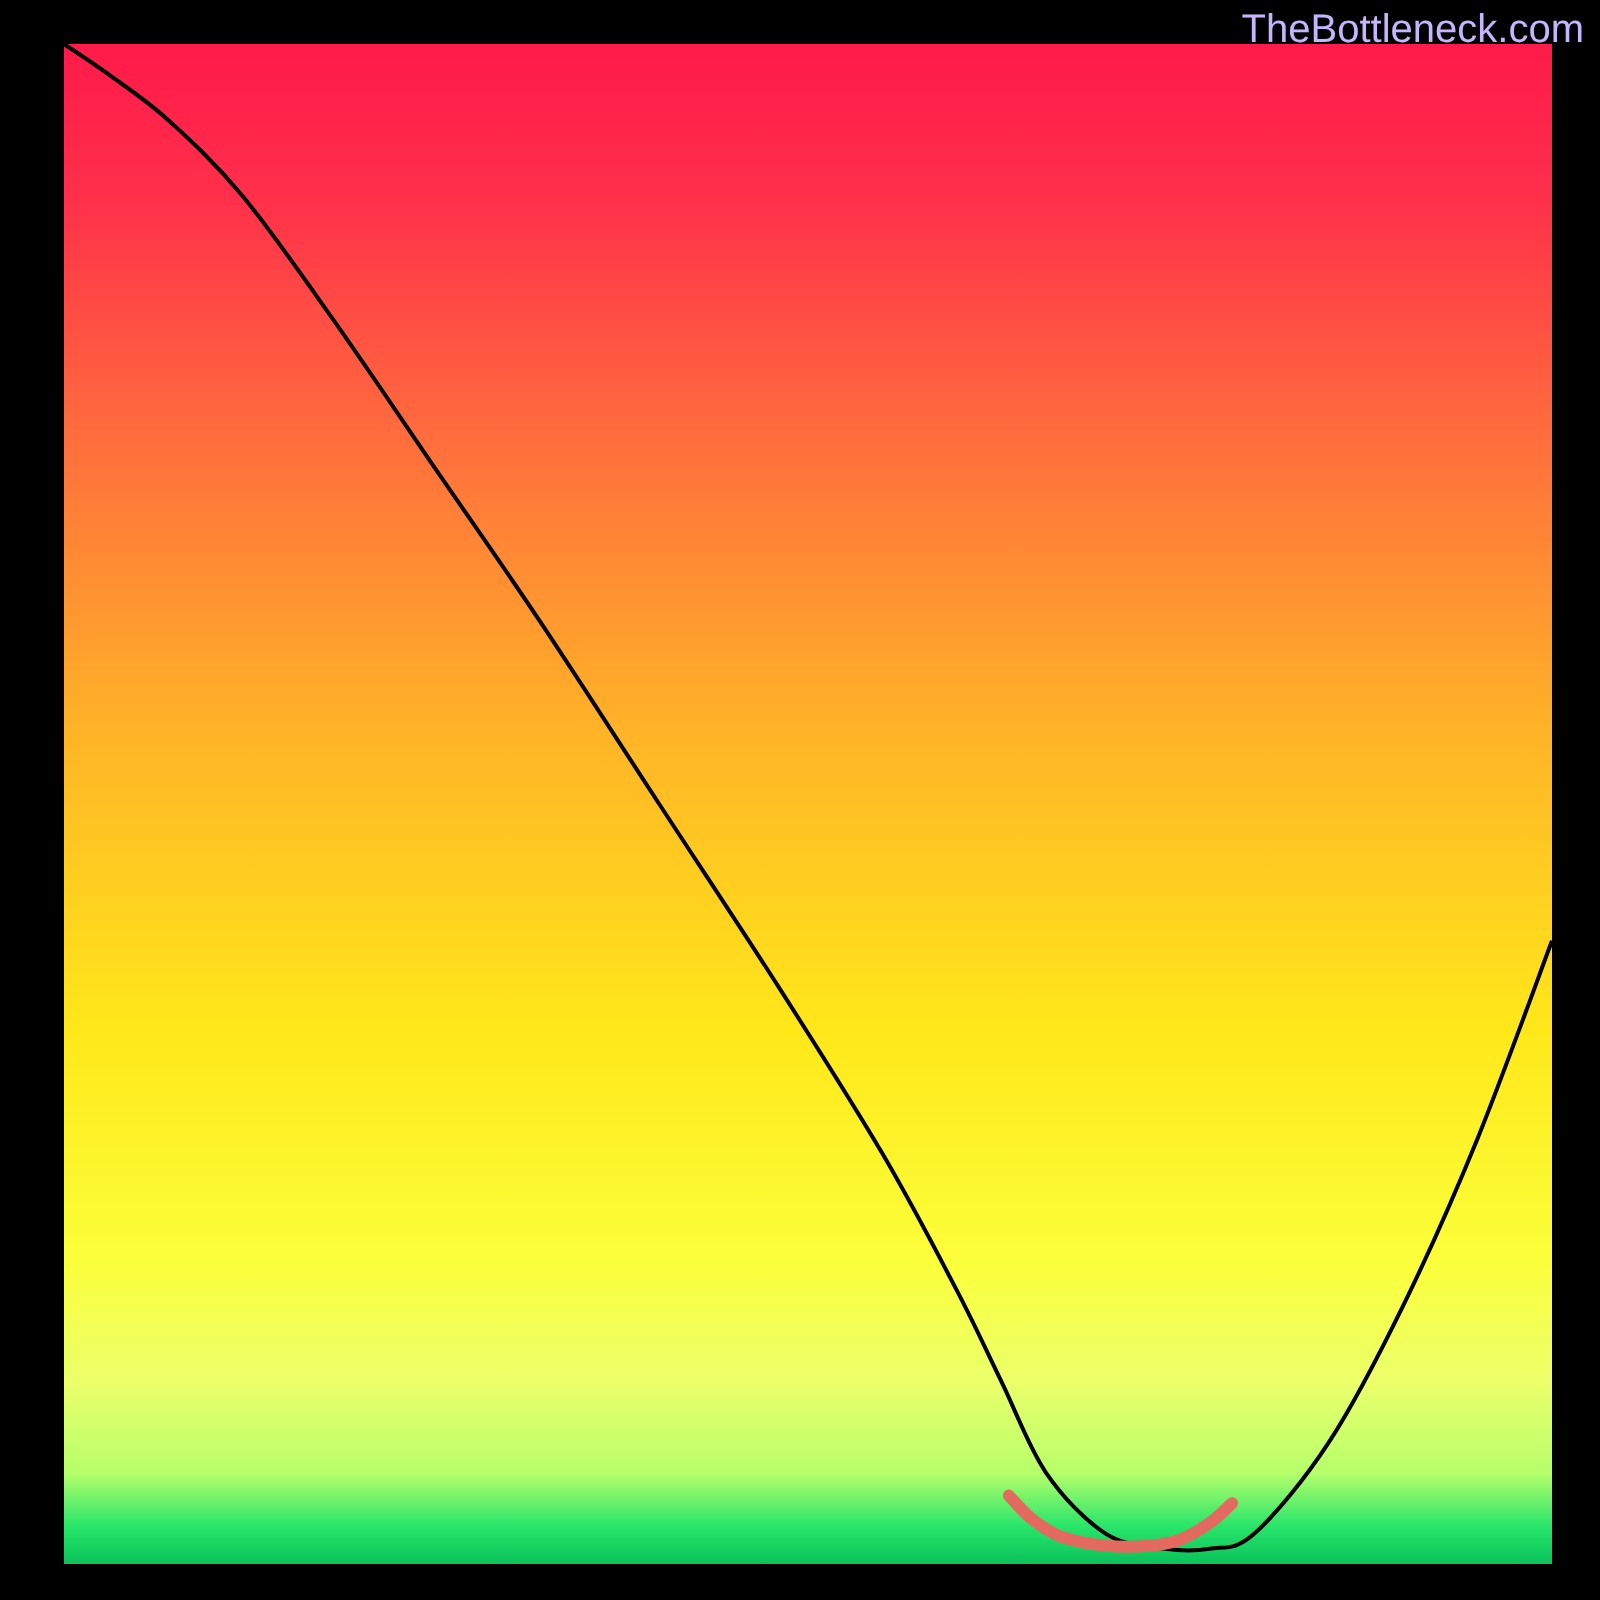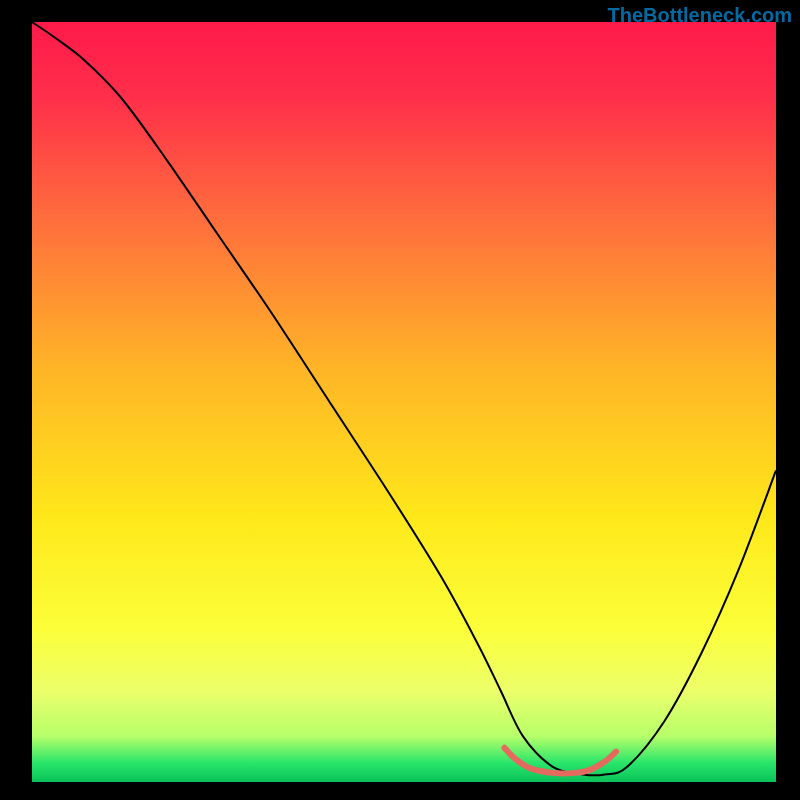--- a/index.html
+++ b/index.html
@@ -8,23 +8,23 @@
     height: 800px;
     background: #000;
     position: relative;
     overflow: hidden;
     font-family: Arial, sans-serif;
   }
   .watermark {
     position: absolute;
     top: 4px;
     right: 8px;
-    color: #0369a1;
+    color: #c4b5fd;
     font-size: 20px;
-    font-weight: 700;
+    font-weight: 400;
     z-index: 10;
   }
   .plot {
     position: absolute;
     left: 32px;
     top: 22px;
     width: 744px;
     height: 760px;
   }
   .plot svg {

